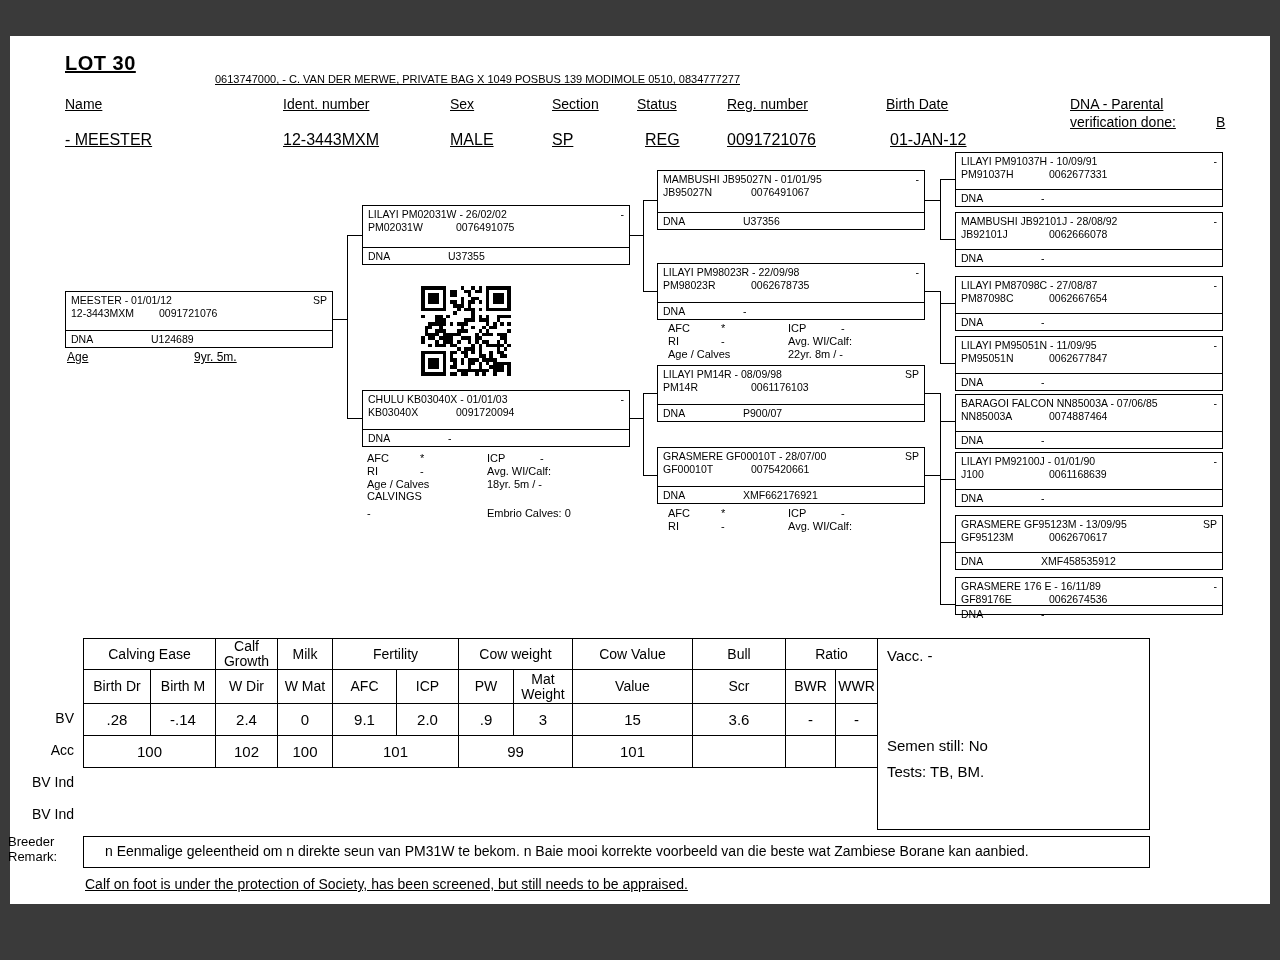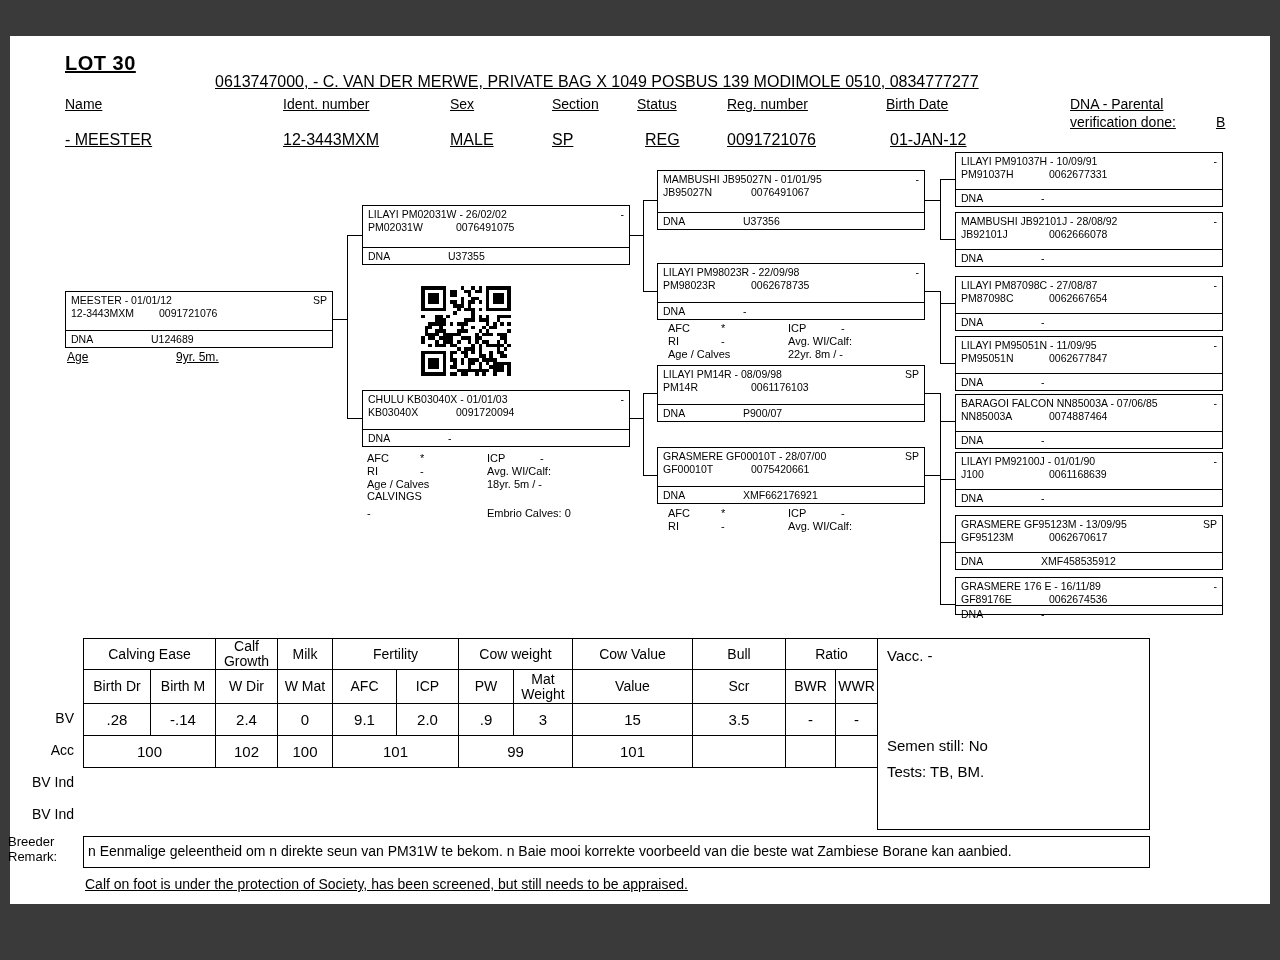--- a/index.html
+++ b/index.html
@@ -3,21 +3,21 @@
 <meta charset="utf-8">
 <style>
   * { margin:0; padding:0; box-sizing:border-box; }
   html,body { background:#2b2b2b; }
   body { font-family:"Liberation Sans","DejaVu Sans",sans-serif; color:#000; }
   .screen { position:relative; width:1280px; height:960px; background:#3a3a3a; overflow:hidden; }
   .page { position:absolute; left:10px; top:36px; width:1260px; height:868px; background:#fff; }
   .abs { position:absolute; white-space:nowrap;text-decoration:underline; }
 
   .lot-title { font-size:20px; font-weight:bold; letter-spacing:.5px; }
-  .contact { font-size:16px; }
+  .contact { font-size:11px; }
   .hdr-label { font-size:14px; }
   .hdr-value { font-size:16px; }
 
   .pbox { position:absolute; width:268px; border:1px solid #000; background:#fff;
           font-size:10.5px; line-height:12px; display:flex; flex-direction:column; }
   .pbox .top { display:flex; justify-content:space-between; padding:2px 5px 0 5px; }
   .pbox .ids { padding:1px 5px 0 5px; }
   .pbox .ids .id { display:inline-block; width:88px; }
   .pbox .fill { flex:1; }
   .pbox .dna { border-top:1px solid #000; padding:2px 5px; }
@@ -43,21 +43,21 @@
   .bv-table .sub th { height:34px; font-size:14px; line-height:15px; }
   .bv-table td { height:32px; font-size:15px; }
 
   .rowlbl { position:absolute; left:6px; width:68px; text-align:right; font-size:14px; }
 
   .info-box { position:absolute; left:877px; top:638px; width:273px; height:192px;
           border:1px solid #000; background:#fff; font-size:15px; }
 
   .remark-label { position:absolute; left:8px; font-size:13px; }
   .remark-box { position:absolute; left:83px; top:836px; width:1067px; height:32px;
-          border:1px solid #000; font-size:14px; padding:6px 4px; white-space:nowrap; overflow:hidden; }
+          border:1px solid #000; font-size:14px; padding:6px 21px; white-space:nowrap; overflow:hidden; }
   .footer-note { font-size:14px; }
 
   .qr { position:absolute; background:#fff; }
 </style>
 </head>
 <body>
 
 <div class="screen" style="background: rgb(58, 58, 58);">
   <div class="page" style="background: rgb(255, 255, 255);"></div>
 
@@ -86,21 +86,21 @@
   <div class="pbox" style="left:65px;top:291px;height:57px">
     <div class="top">
         <span>MEESTER - 01/01/12</span>
         <span>SP</span>
       </div>
     <div class="ids"><span class="id">12-3443MXM</span><span>0091721076</span></div>
     <div class="fill"></div>
     <div class="dna"><span class="lbl">DNA</span><span>U124689</span></div>
   </div>
   <div class="abs age-line" style="left:67px;top:350px">Age</div>
-  <div class="abs age-line" style="left:176px;top:350px">9yr. 5m.</div>
+  <div class="abs age-line" style="left:194px;top:350px">9yr. 5m.</div>
 
   <div class="qr" style="left:421px;top:286px;width:90px;height:90px">
     <svg width="90" height="90" viewBox="0 0 25 25" shape-rendering="crispEdges">
         <rect x="0" y="0" width="25" height="25" fill="#fff"></rect>
         <rect x="0" y="0" width="7" height="7" fill="#000"></rect>
         <rect x="1" y="1" width="5" height="5" fill="#fff"></rect>
         <rect x="2" y="2" width="3" height="3" fill="#000"></rect>
         <rect x="18" y="0" width="7" height="7" fill="#000"></rect>
         <rect x="19" y="1" width="5" height="5" fill="#fff"></rect>
         <rect x="20" y="2" width="3" height="3" fill="#000"></rect>
@@ -552,21 +552,21 @@
     <tr>
       <td>.28</td>
       <td>-.14</td>
       <td>2.4</td>
       <td>0</td>
       <td>9.1</td>
       <td>2.0</td>
       <td>.9</td>
       <td>3</td>
       <td>15</td>
-      <td>3.5</td>
+      <td>3.6</td>
       <td>-</td>
       <td>-</td>
     </tr>
     <tr>
       <td colspan="2">100</td>
       <td>102</td>
       <td>100</td>
       <td colspan="2">101</td>
       <td colspan="2">99</td>
       <td>101</td>

